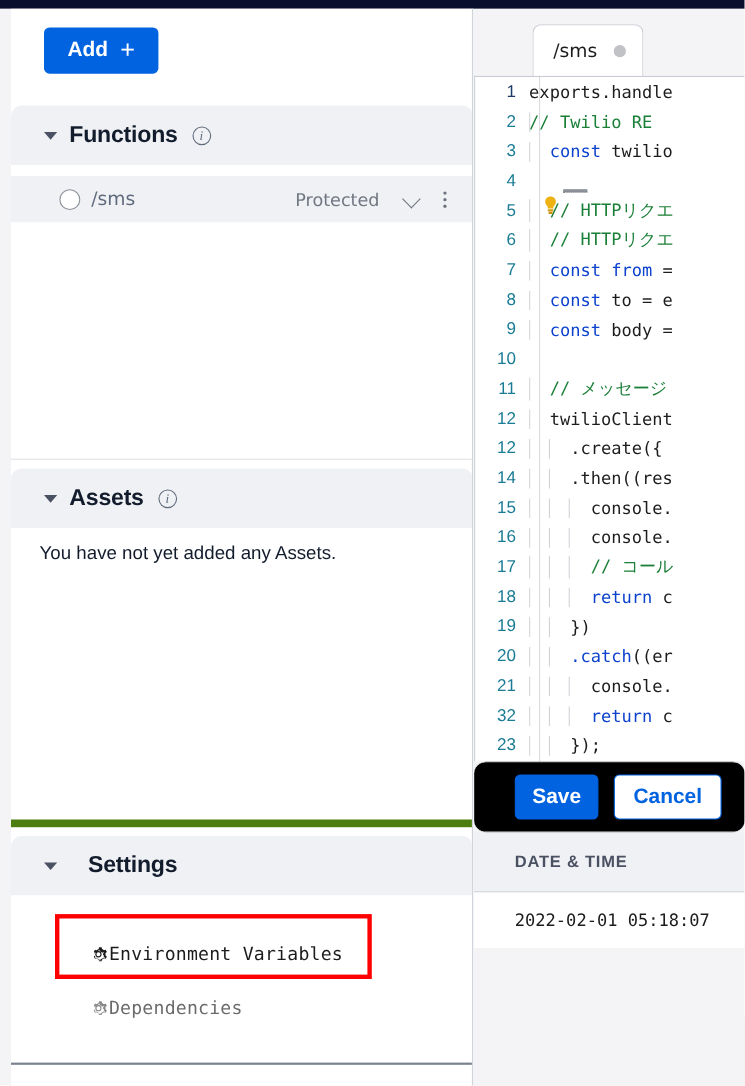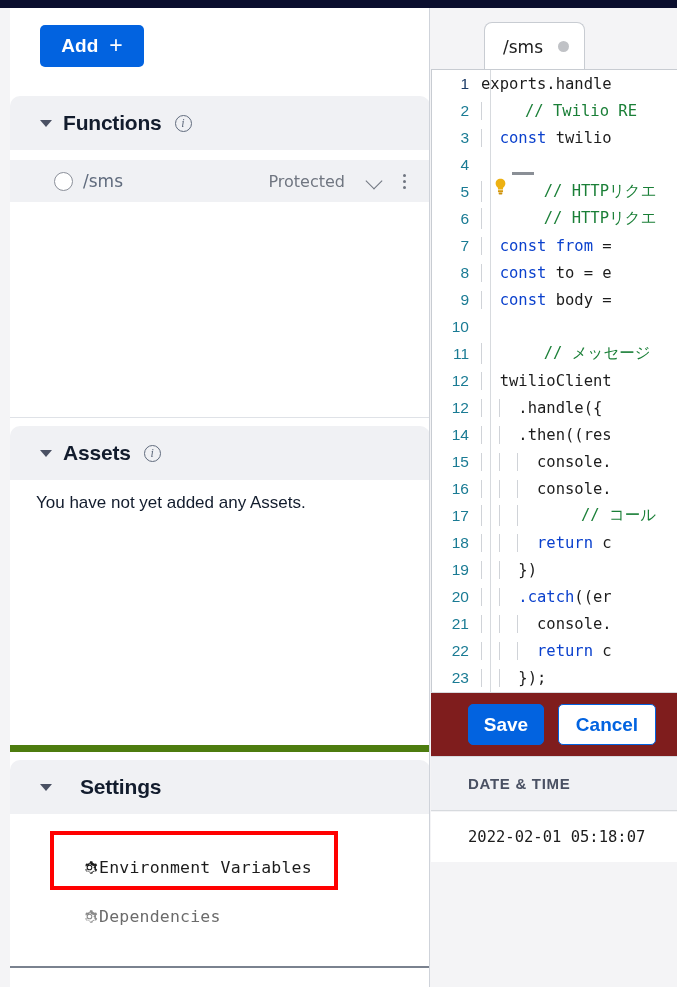--- a/index.html
+++ b/index.html
@@ -311,21 +311,21 @@
     background: #d7dade;
   }
   .ind {
     position: absolute;
     top: 0;
     width: 1px; height: 27px;
     background: #d0d3d8;
   }
 
   .kw   { color: #0b41cd; }
-  .cmt  { color: #1a7f37; padding-left: 44px; }
+  .cmt  { color: #1a7f37; }
   .plain{ color: #1c1c1c; }
   .fn   { color: #0b41cd; }
 
   #bulb {
     position: absolute;
     left: 61px; top: 108px;
     width: 15px; height: 18px;
   }
   #cursor-underline {
     position: absolute;
@@ -333,28 +333,29 @@
     width: 22px; height: 2px;
     background: #8a8f96;
     border-bottom: 1px dotted #8a8f96;
   }
 
   
   #action-bar {
     position: absolute;
     left: 0; top: 684px;
     width: 246px; height: 65px;
-    background: #7f1d1d;
+    background: #000000;
     border-top: 1px solid #d7dade;
     border-bottom: 1px solid #d7dade;
     box-sizing: border-box;
     display: flex;
     align-items: center;
     padding-left: 37px;
     gap: 14px;
+    border-radius: 11px;
   }
   #save-btn {
     width: 76px; height: 41px;
     background: #0263e0;
     border: 1px solid #0263e0;
     border-radius: 5px;
     color: #ffffff;
     font-family: "Liberation Sans", sans-serif;
     font-size: 19px;
     font-weight: bold;
@@ -495,30 +496,30 @@
         <div class="code-line"><span class="lnum">3</span><span class="ltext"><span class="ind" style="left: 0px;"></span><span class="plain">  </span><span class="kw">const</span><span class="plain"> twilio</span></span></div>
         <div class="code-line"><span class="lnum">4</span><span class="ltext"></span></div>
         <div class="code-line"><span class="lnum">5</span><span class="ltext"><span class="ind" style="left: 0px;"></span><span class="plain">  </span><span class="cmt">// HTTPリクエ</span></span></div>
         <div class="code-line"><span class="lnum">6</span><span class="ltext"><span class="ind" style="left: 0px;"></span><span class="plain">  </span><span class="cmt">// HTTPリクエ</span></span></div>
         <div class="code-line"><span class="lnum">7</span><span class="ltext"><span class="ind" style="left: 0px;"></span><span class="plain">  </span><span class="kw">const</span><span class="plain"> </span><span class="kw">from</span><span class="plain"> =</span></span></div>
         <div class="code-line"><span class="lnum">8</span><span class="ltext"><span class="ind" style="left: 0px;"></span><span class="plain">  </span><span class="kw">const</span><span class="plain"> to = e</span></span></div>
         <div class="code-line"><span class="lnum">9</span><span class="ltext"><span class="ind" style="left: 0px;"></span><span class="plain">  </span><span class="kw">const</span><span class="plain"> body =</span></span></div>
         <div class="code-line"><span class="lnum">10</span><span class="ltext"></span></div>
         <div class="code-line"><span class="lnum">11</span><span class="ltext"><span class="ind" style="left: 0px;"></span><span class="plain">  </span><span class="cmt">// メッセージ</span></span></div>
         <div class="code-line"><span class="lnum">12</span><span class="ltext"><span class="ind" style="left: 0px;"></span><span class="plain">  twilioClient</span></span></div>
-        <div class="code-line"><span class="lnum">12</span><span class="ltext"><span class="ind" style="left: 0px;"></span><span class="ind" style="left: 18px;"></span><span class="plain">    .handle({</span></span></div>
+        <div class="code-line"><span class="lnum">12</span><span class="ltext"><span class="ind" style="left: 0px;"></span><span class="ind" style="left: 18px;"></span><span class="plain">    .create({</span></span></div>
         <div class="code-line"><span class="lnum">14</span><span class="ltext"><span class="ind" style="left: 0px;"></span><span class="ind" style="left: 18px;"></span><span class="plain">    .then((res</span></span></div>
         <div class="code-line"><span class="lnum">15</span><span class="ltext"><span class="ind" style="left: 0px;"></span><span class="ind" style="left: 18px;"></span><span class="ind" style="left: 36px;"></span><span class="plain">      console.</span></span></div>
         <div class="code-line"><span class="lnum">16</span><span class="ltext"><span class="ind" style="left: 0px;"></span><span class="ind" style="left: 18px;"></span><span class="ind" style="left: 36px;"></span><span class="plain">      console.</span></span></div>
         <div class="code-line"><span class="lnum">17</span><span class="ltext"><span class="ind" style="left: 0px;"></span><span class="ind" style="left: 18px;"></span><span class="ind" style="left: 36px;"></span><span class="plain">      </span><span class="cmt">// コール</span></span></div>
         <div class="code-line"><span class="lnum">18</span><span class="ltext"><span class="ind" style="left: 0px;"></span><span class="ind" style="left: 18px;"></span><span class="ind" style="left: 36px;"></span><span class="plain">      </span><span class="kw">return</span><span class="plain"> c</span></span></div>
         <div class="code-line"><span class="lnum">19</span><span class="ltext"><span class="ind" style="left: 0px;"></span><span class="ind" style="left: 18px;"></span><span class="plain">    })</span></span></div>
         <div class="code-line"><span class="lnum">20</span><span class="ltext"><span class="ind" style="left: 0px;"></span><span class="ind" style="left: 18px;"></span><span class="plain">    </span><span class="fn">.catch</span><span class="plain">((er</span></span></div>
         <div class="code-line"><span class="lnum">21</span><span class="ltext"><span class="ind" style="left: 0px;"></span><span class="ind" style="left: 18px;"></span><span class="ind" style="left: 36px;"></span><span class="plain">      console.</span></span></div>
-        <div class="code-line"><span class="lnum">22</span><span class="ltext"><span class="ind" style="left: 0px;"></span><span class="ind" style="left: 18px;"></span><span class="ind" style="left: 36px;"></span><span class="plain">      </span><span class="kw">return</span><span class="plain"> c</span></span></div>
+        <div class="code-line"><span class="lnum">32</span><span class="ltext"><span class="ind" style="left: 0px;"></span><span class="ind" style="left: 18px;"></span><span class="ind" style="left: 36px;"></span><span class="plain">      </span><span class="kw">return</span><span class="plain"> c</span></span></div>
         <div class="code-line"><span class="lnum">23</span><span class="ltext"><span class="ind" style="left: 0px;"></span><span class="ind" style="left: 18px;"></span><span class="plain">    });</span></span></div>
       </div>
     <svg id="bulb" viewBox="0 0 16 20">
       <path d="M8 0.8C4.9.8 2.6 3.1 2.6 6c0 2 1.2 3.4 2 4.4.4.5.6.9.6 1.3v1.1h5.6v-1.1c0-.4.2-.8.6-1.3.8-1 2-2.4 2-4.4 0-2.9-2.3-5.2-5.4-5.2z" fill="#edb112"></path>
       <rect x="5.2" y="13.6" width="5.6" height="2.2" fill="#d79a0d"></rect>
       <rect x="5.9" y="16.2" width="4.2" height="2.1" rx="1" fill="#c98f0c"></rect>
     </svg>
     <div id="cursor-underline"></div>
   </div>
 

